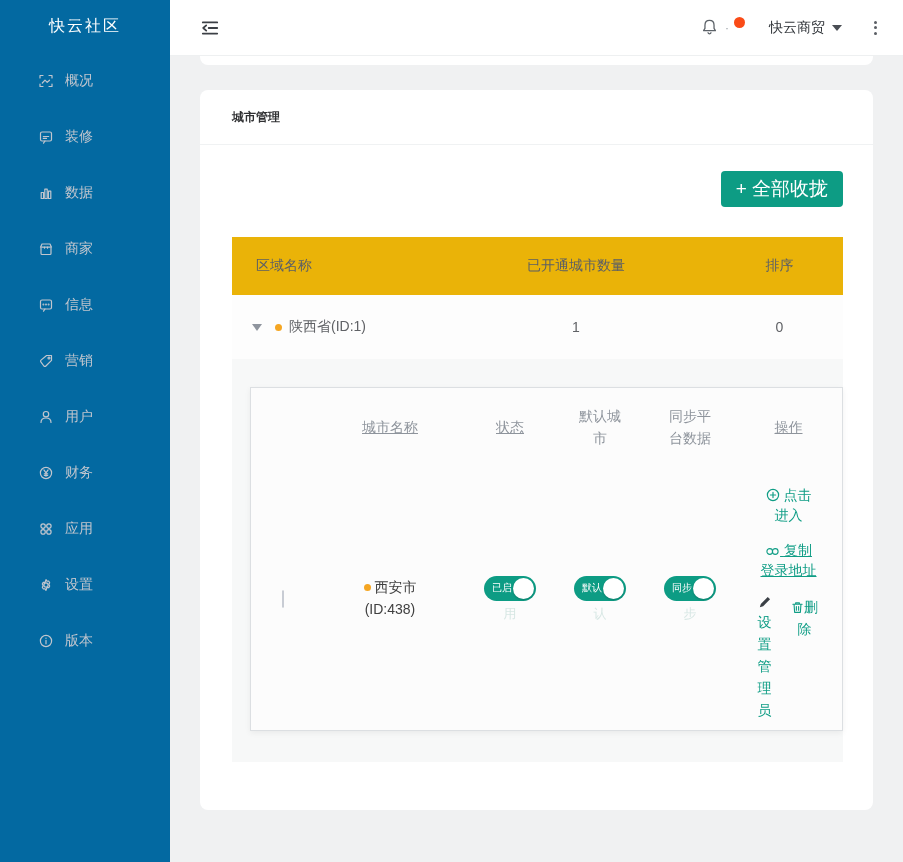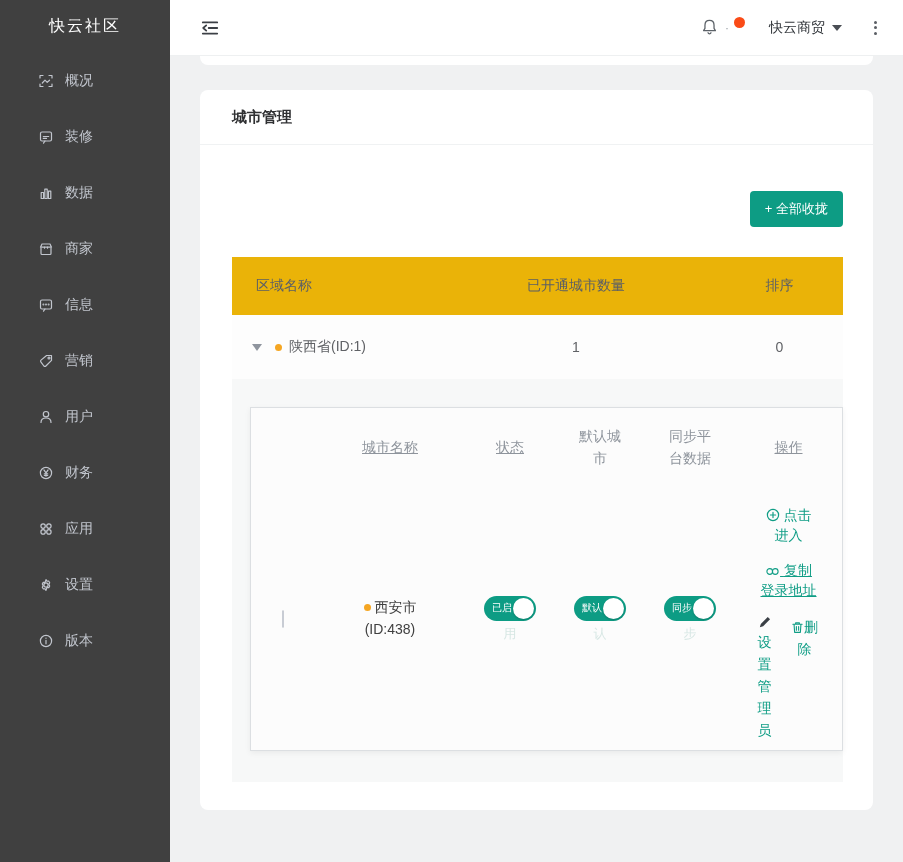--- a/index.html
+++ b/index.html
@@ -1,21 +1,21 @@
 <!DOCTYPE html>
 <html><head>
 <meta charset="utf-8">
 <style>
   * { margin:0; padding:0; box-sizing:border-box; }
   html,body { width:903px; height:862px; overflow:hidden; }
   body { font-family:"Liberation Sans","DejaVu Sans",sans-serif; font-size:14px; color:#606266; }
   .app { display:flex; width:903px; height:862px; background:#f0f1f2; }
 
   
-  .sidebar { width:170px; flex:0 0 170px; background:#404040; display:flex; flex-direction:column; }
+  .sidebar { width:170px; flex:0 0 170px; background:#0369a1; display:flex; flex-direction:column; }
   .logo { height:53px; display:flex; align-items:center; justify-content:center; color:#fff;
           font-size:16px; letter-spacing:2px; }
   .side-item { height:56px; display:flex; align-items:center; padding-left:38px; gap:11px;
                color:#c2c6ce; cursor:pointer; }
   .side-item .micon { width:16px; height:16px; display:block; flex:0 0 16px; }
   .side-item.active { background:var(--accent); color:#fff; }
   .side-item svg { stroke:currentColor; fill:none; stroke-width:1.2; stroke-linecap:round; stroke-linejoin:round; }
 
   :root { --accent:#0d9c84; --teal-link:#0f9d85; }
 
@@ -34,25 +34,25 @@
   .caret-down { width:0; height:0; border-left:5px solid transparent; border-right:5px solid transparent;
                 border-top:6px solid #4a4e54; }
   .kebab { margin-left:28px; display:flex; flex-direction:column; gap:2.5px; cursor:pointer; padding:4px; }
   .kebab i { width:3px; height:3px; border-radius:50%; background:#5a5e64; display:block; }
 
   
   .content { flex:1; padding:0 30px; }
   .remnant { height:9px; background:#fff; border-radius:0 0 8px 8px; }
   .card { margin-top:25px; height:720px; background:#fff; border-radius:8px; overflow:hidden; }
   .card-head { height:55px; border-bottom:1px solid #f0f2f3; display:flex; align-items:center;
-               padding:0 32px; font-size:15px; font-weight:bold; color:#303133; }
+               padding:0 32px; font-size:12px; font-weight:bold; color:#303133; }
   .card-body { padding:26px 30px 0 32px; }
   .toolbar { display:flex; justify-content:flex-end; }
   .btn-primary { background:var(--accent); color:#fff; border:none; border-radius:4px; height:36px;
-                 padding:0 15px; font-size:13px; cursor:pointer; font-family:inherit;margin-top:20px; }
+                 padding:0 15px; font-size:19px; cursor:pointer; font-family:inherit; }
 
   
   .outer-table { margin-top:30px; }
   .othead, .orow { display:grid; grid-template-columns:204px 280px 1fr; align-items:center; }
   .othead { height:58px; background:#eab308; color:#5b5f66; }
   .othead .c1 { padding-left:24px; }
   .othead .c2, .othead .c3, .orow .c2, .orow .c3 { text-align:center; }
   .orow { height:64px; background:#fdfdfd; }
   .orow .c1 { display:flex; align-items:center; padding-left:20px; }
   .expand-caret { width:0; height:0; border-left:5.5px solid transparent; border-right:5.5px solid transparent;

